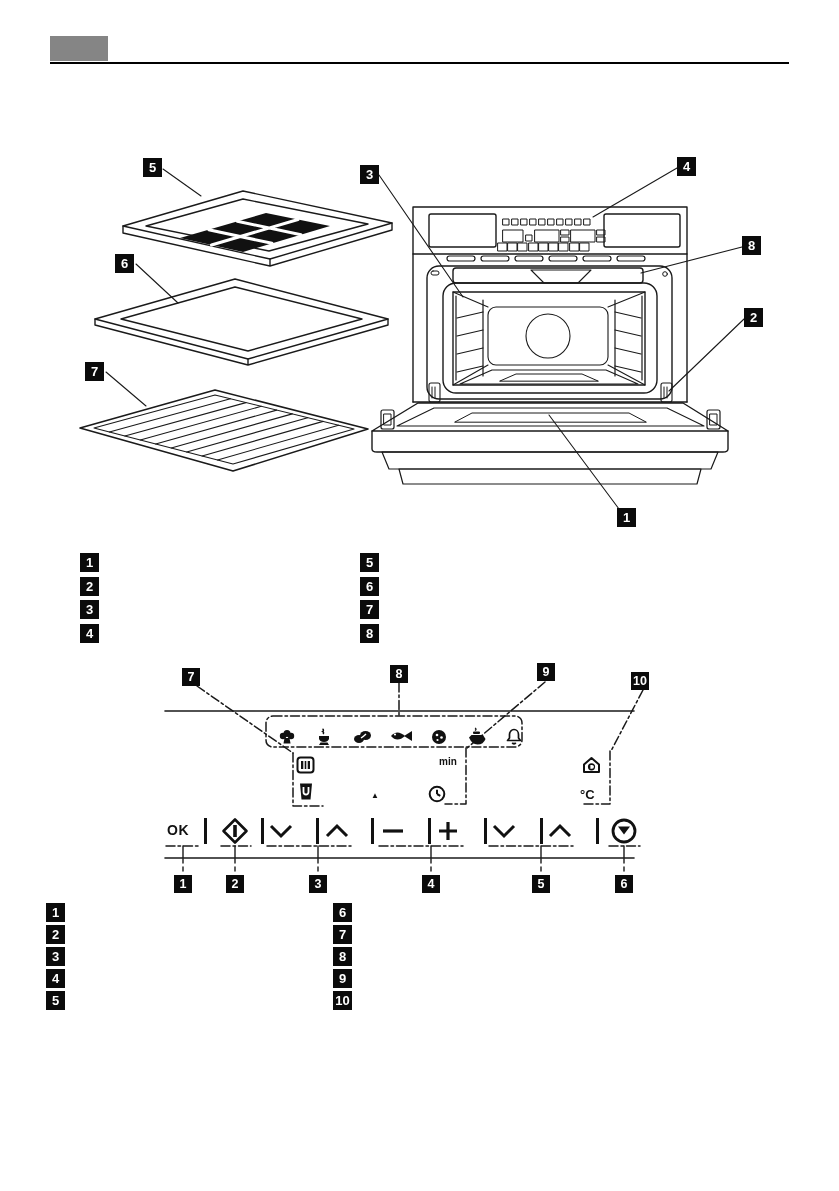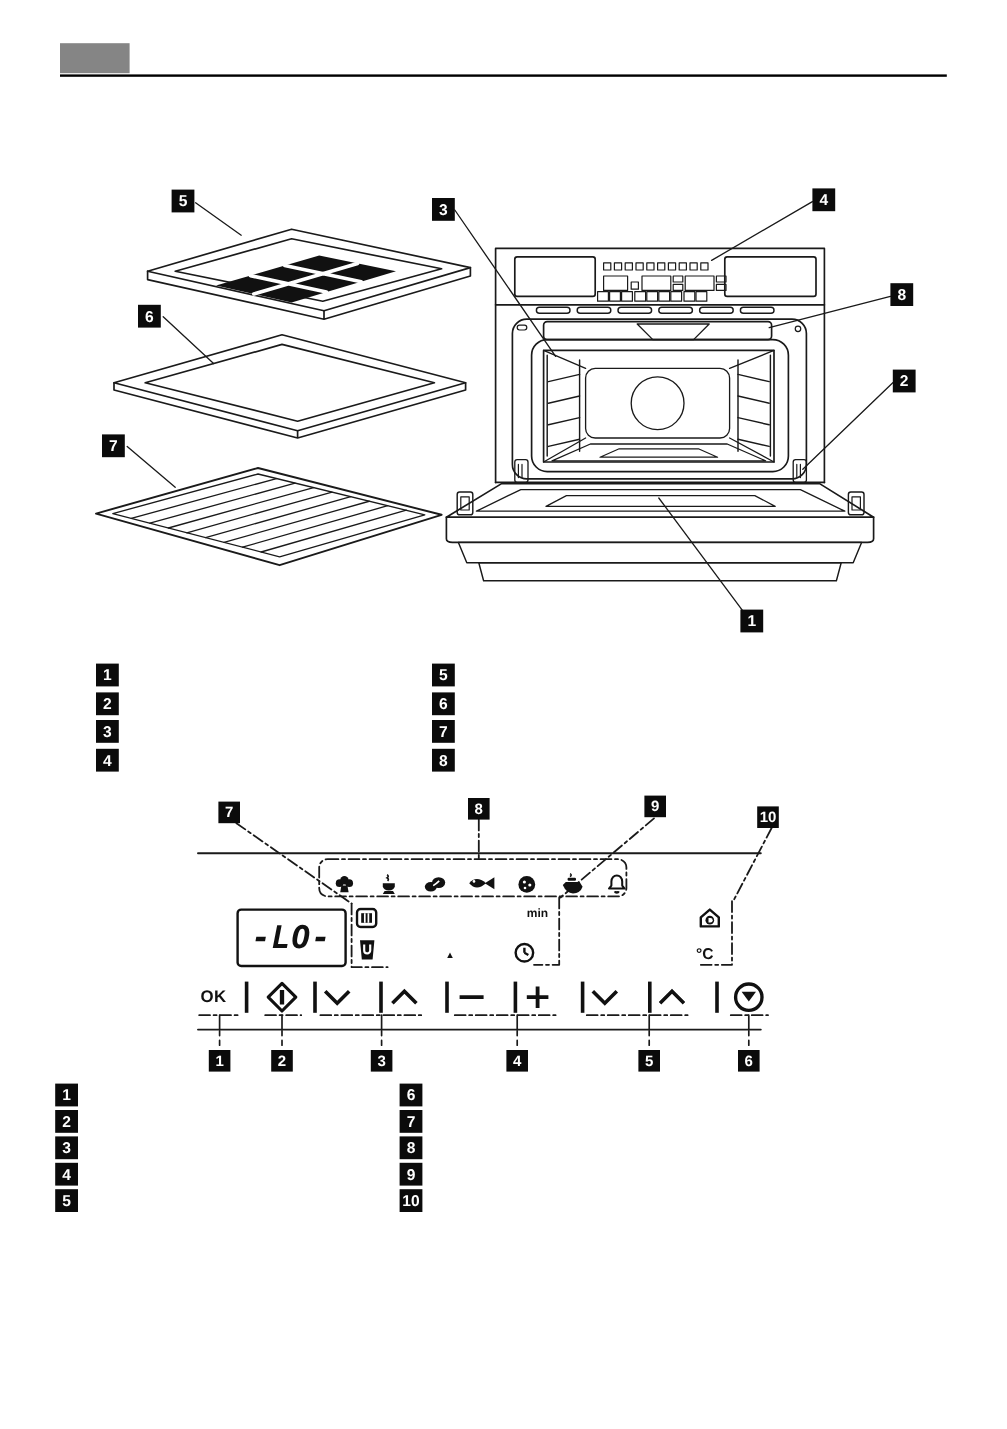--- a/index.html
+++ b/index.html
@@ -260,21 +260,20 @@
         <path d="M5.5,9 l-2.5,2.5 q3,7 8.5,7 q6,0 8,-5.5 l-2.5,-4 z"></path>
       </svg>
   </span>
   <span class="pic" style="left:503px;top:726px">
     <svg width="22" height="22" viewBox="0 0 22 22" fill="none" stroke="#111" stroke-width="1.7" stroke-linejoin="round">
         <path d="M11,3.5 a4.5,5 0 0 1 4.5,5 v3.5 l2,2.5 h-13 l2,-2.5 v-3.5 a4.5,5 0 0 1 4.5,-5 z"></path>
         <path d="M9.3,16.8 a1.8,1.8 0 0 0 3.4,0" fill="#111"></path>
       </svg>
   </span>
 
-  <div class="disp" style="left:197px;top:757px">-LO-</div>
   <span class="marker" style="left:371px;top:791px">▲</span>
 
   <span class="pic" style="left:296px;top:756px">
     <svg width="19" height="18" viewBox="0 0 19 18">
         <rect x="1.5" y="1.5" width="16" height="15" rx="3" fill="none" stroke="#111" stroke-width="2"></rect>
         <rect x="5" y="5" width="9" height="8" fill="#111"></rect>
         <path d="M8,5 v8 M11,5 v8" stroke="#fff" stroke-width="1.4"></path>
       </svg>
   </span>
   <span class="pic" style="left:298px;top:782px">

